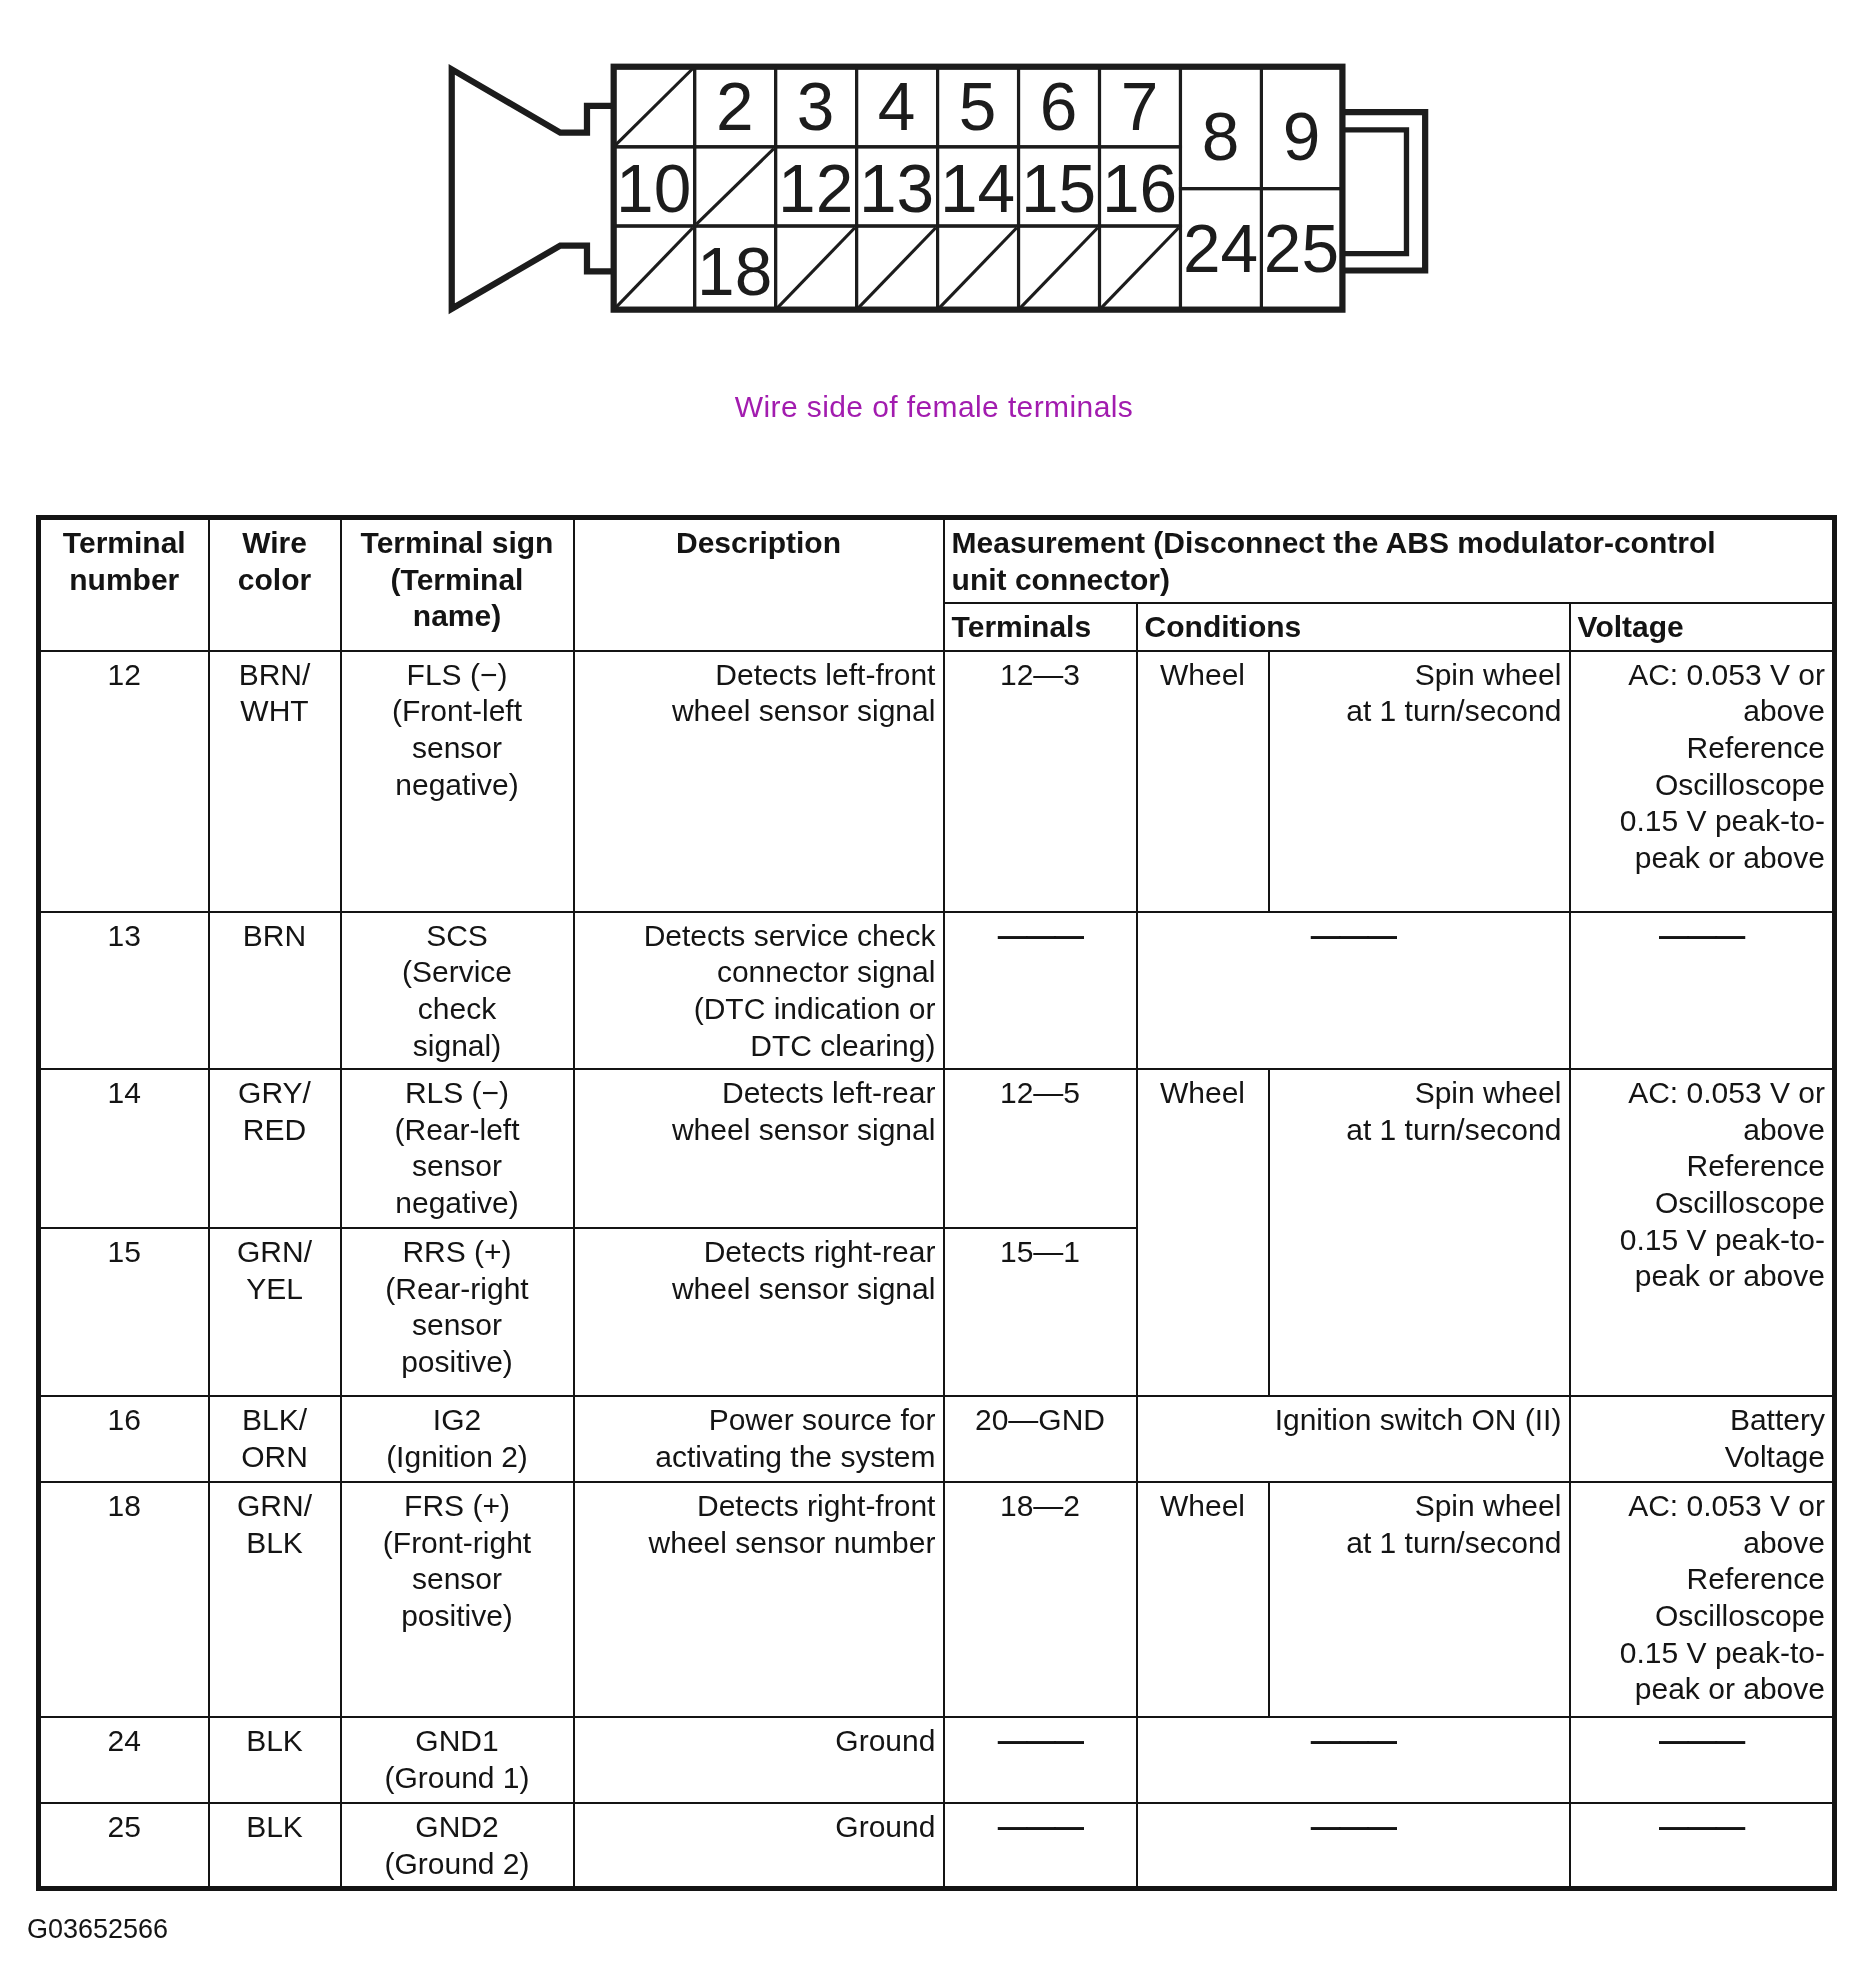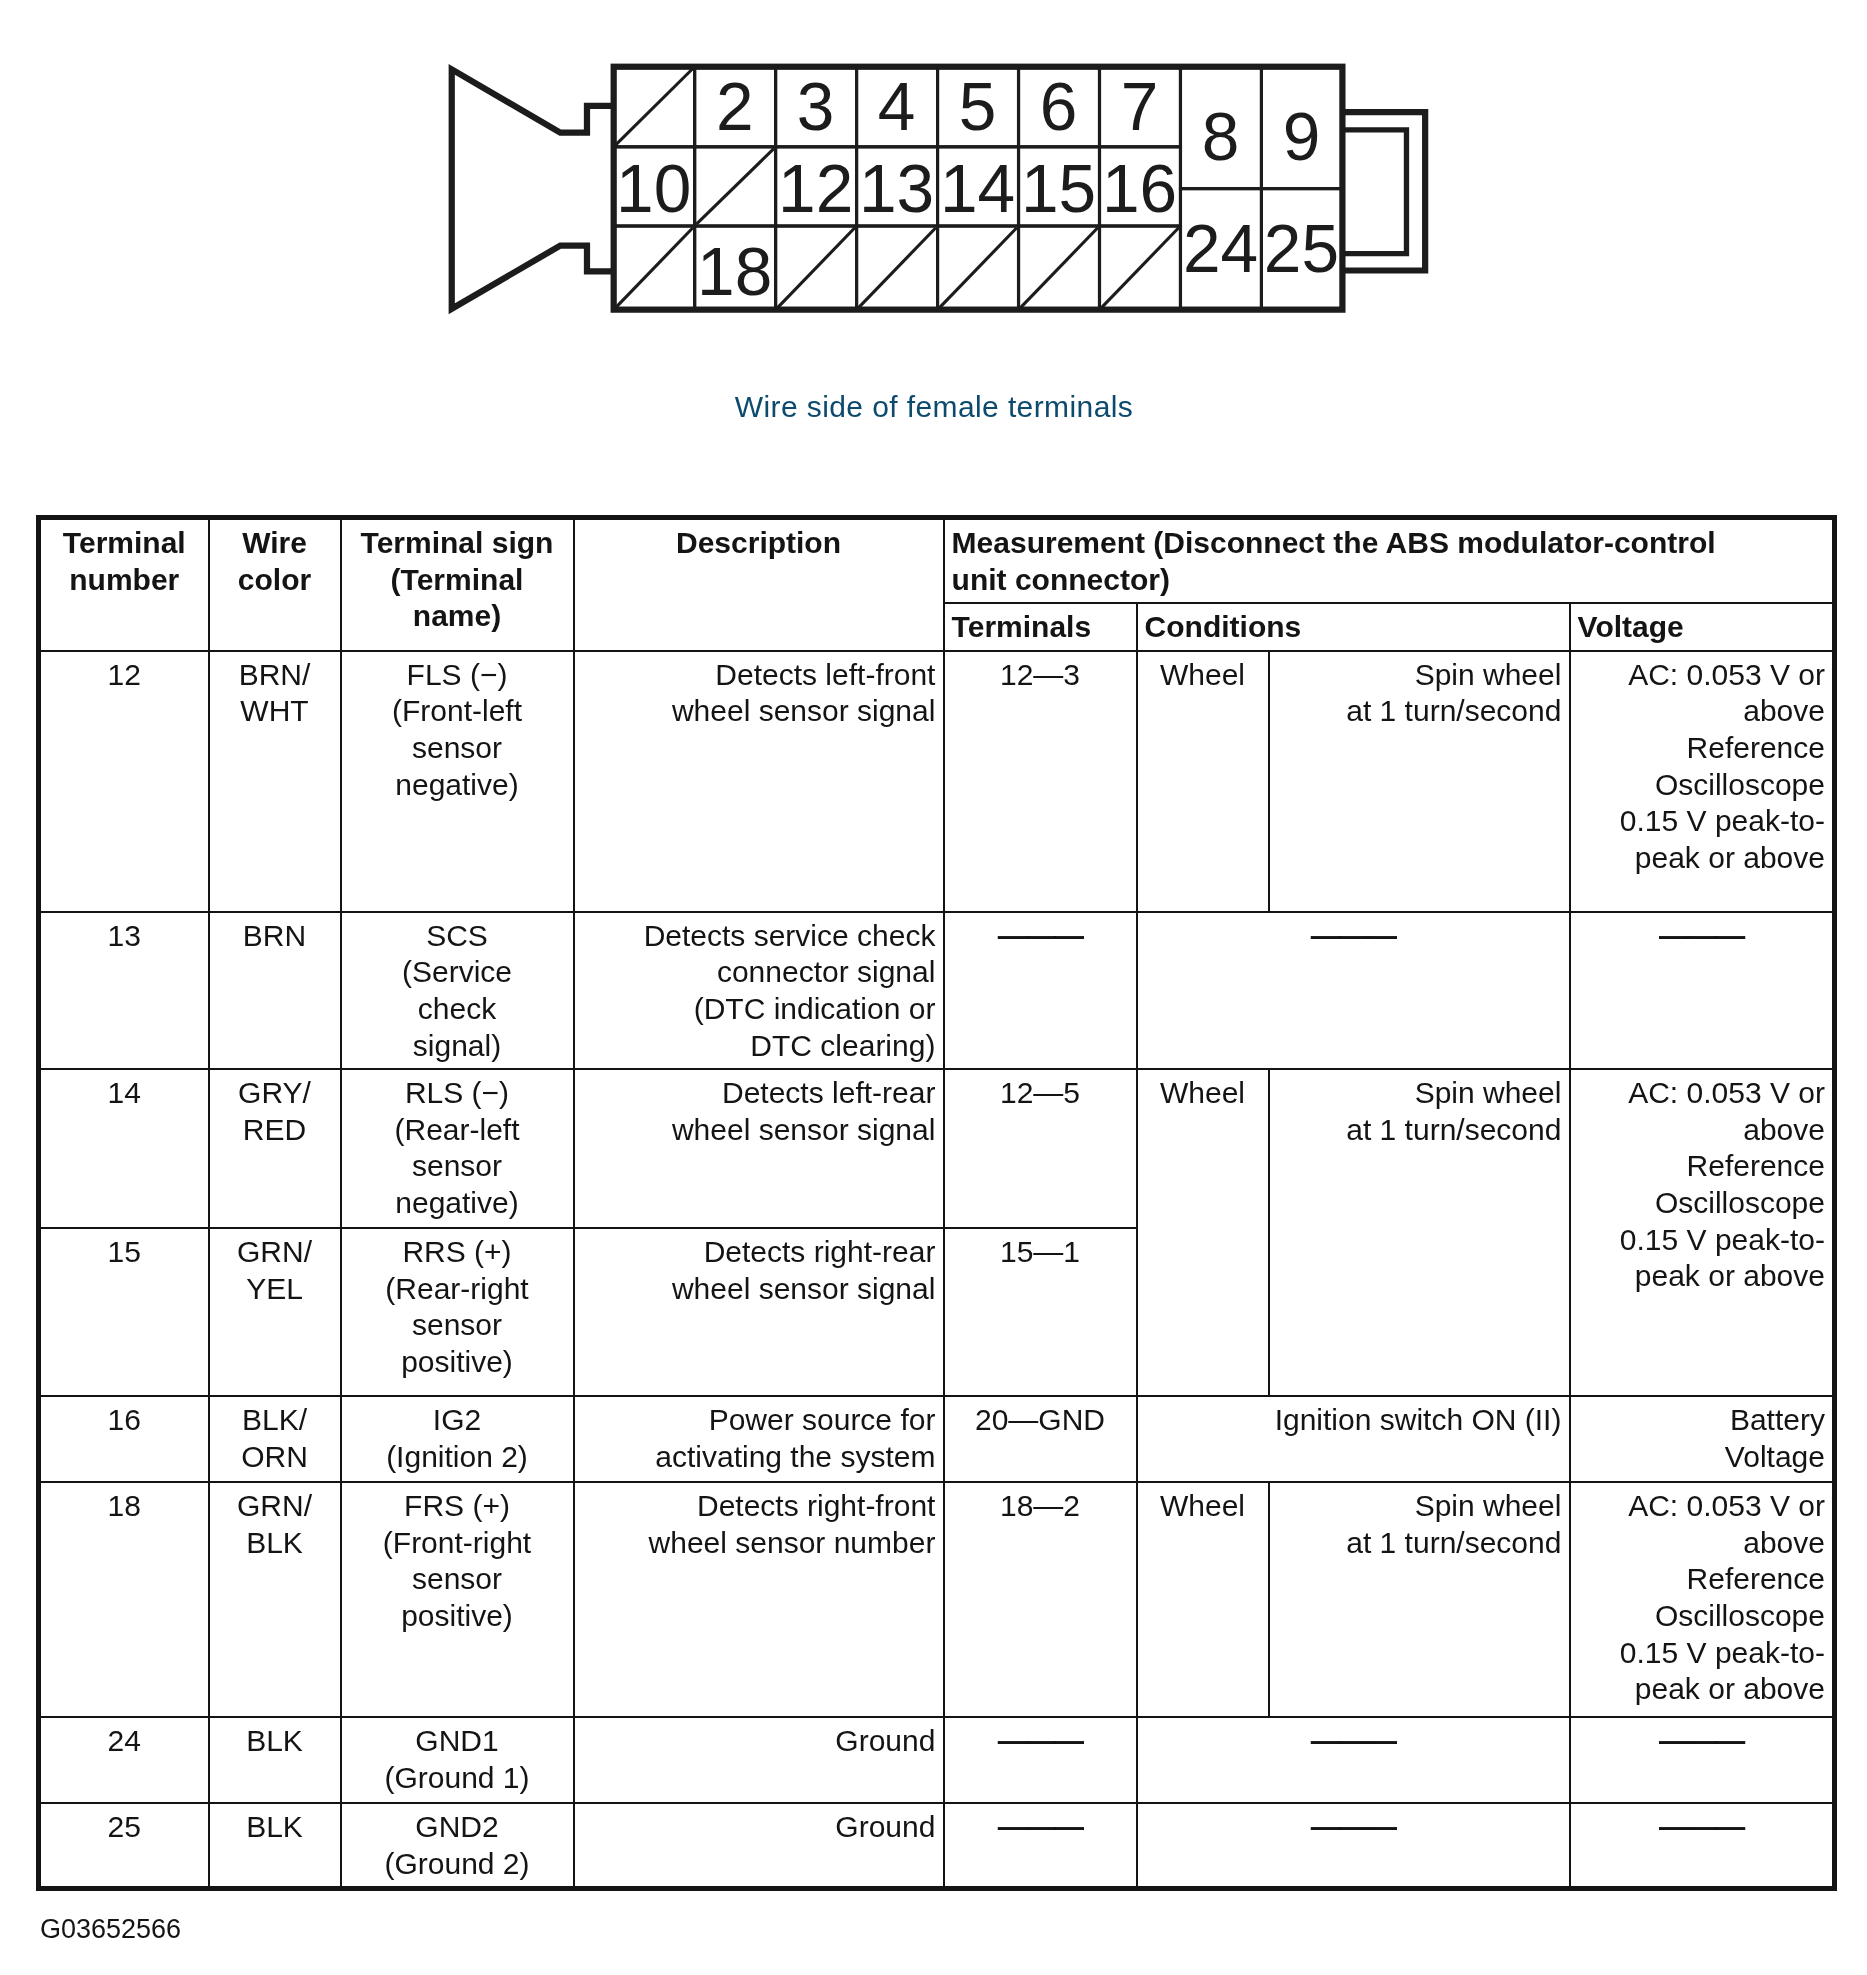--- a/index.html
+++ b/index.html
@@ -16,21 +16,21 @@
   .pin-label {
     font-family: "Liberation Sans", sans-serif;
     font-size: 76px;
     fill: #1c1c1c;
     text-anchor: middle;
   }
   .caption {
     margin-top: 59px;
     text-align: center;
     font-size: 30px;
-    color: #0c4a6e;
+    color: #a21caf;
     letter-spacing: 0.4px;
   }
   table.spec {
     border-collapse: collapse;
     table-layout: fixed;
     width: 1796px;
     margin-left: 36px;
     margin-top: 91px;
     border: 5.3px solid #141414;
   }
@@ -42,21 +42,21 @@
     padding: 5.3px 7.1px 3.6px 7.1px;
     white-space: pre-line;
     overflow: hidden;
   }
   td.hd { font-weight: bold; text-align: center; }
   td.hd-mid { font-weight: bold; text-align: left; vertical-align: middle; }
   td.c { text-align: center; }
   td.l { text-align: right; padding-left: 12.5px; }
   td.dash { text-align: center; letter-spacing: -1.8px; font-weight: bold; }
   .figure-id {
-    margin: 23px 0 0 40px;
+    margin: 23px 0 0 27px;
     font-size: 27px;
     color: #141414;
   }
 </style>
 </head>
 <body>
 
 <div class="page">
 
   <div class="connector-figure">

